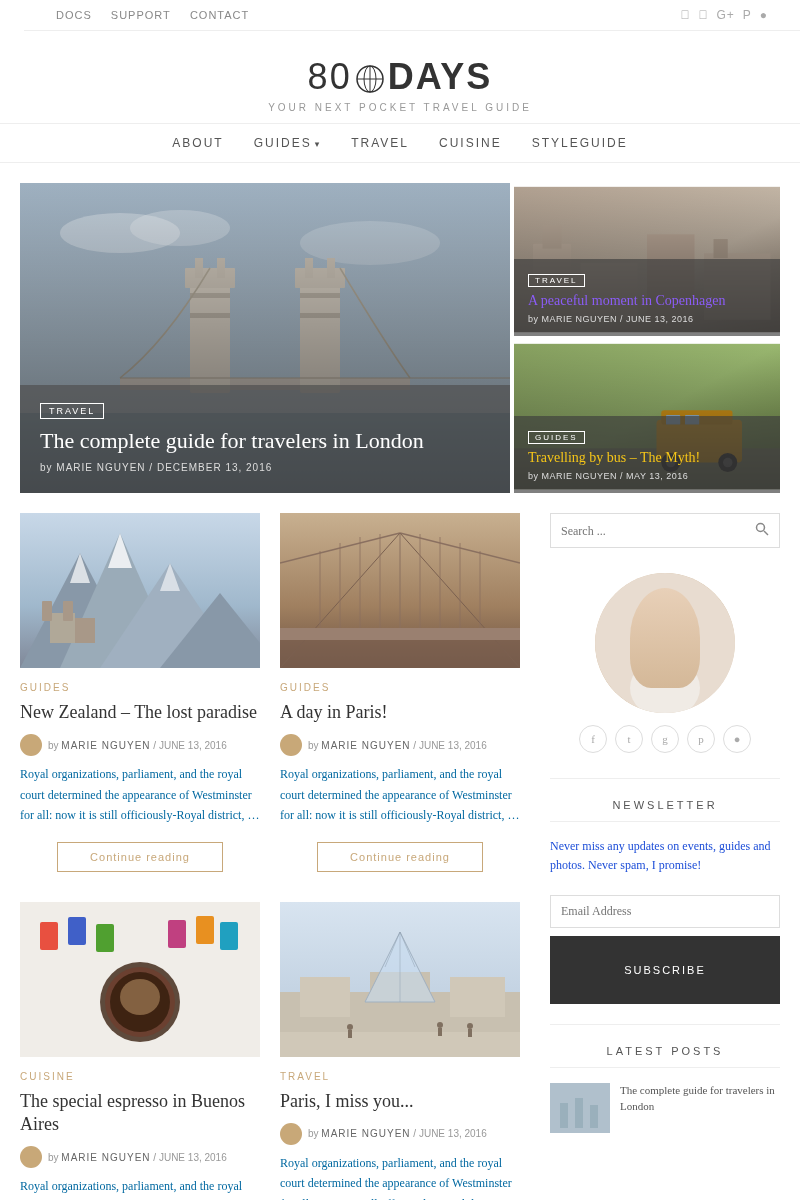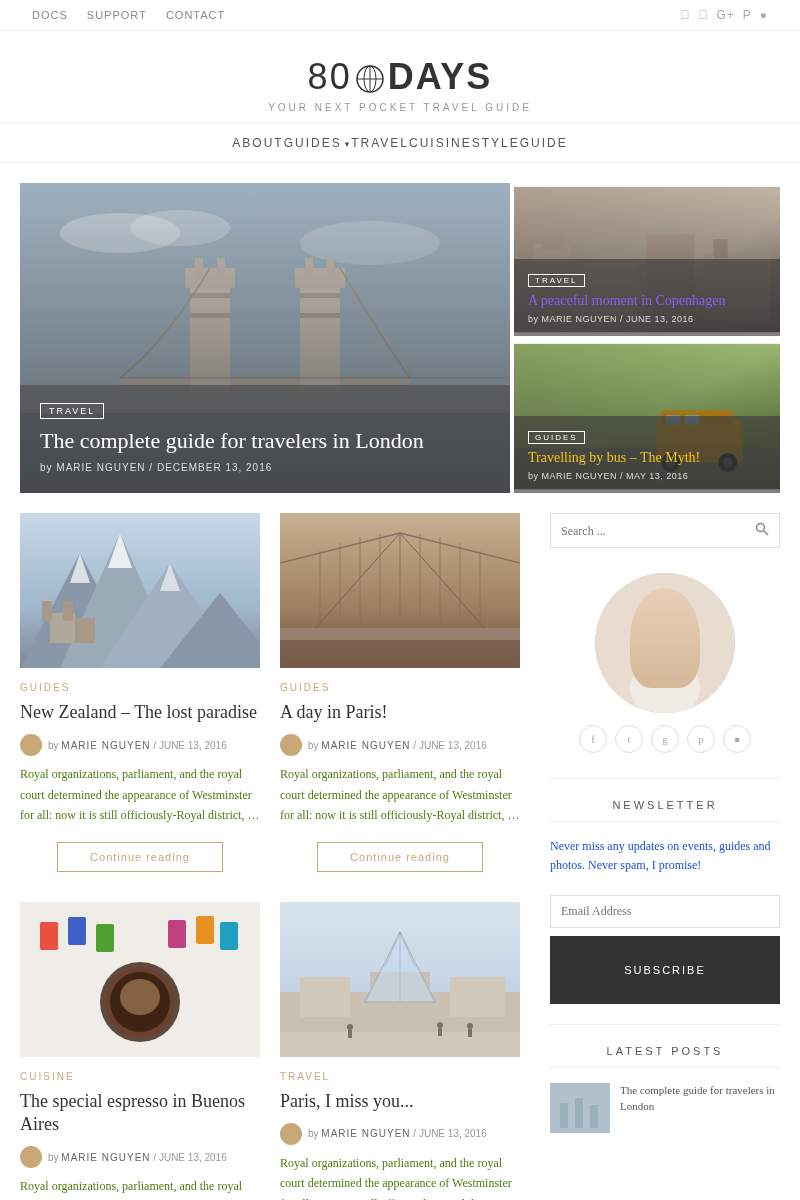--- a/index.html
+++ b/index.html
@@ -1,31 +1,31 @@
 <!DOCTYPE html>
 <html><head>
   <meta charset="utf-8">
   <style>
     * { margin: 0; padding: 0; box-sizing: border-box; }
     body { font-family: Georgia, 'Times New Roman', serif; background: #fff; color: #333; width: 800px; }
     
     
-    .top-bar { display: flex; justify-content: space-between; align-items: center; padding: 8px 32px; border-bottom: 1px solid #eee; font-size: 11px; font-family: Arial, sans-serif; color: #888; letter-spacing: 1px; }
+    .top-bar { display: flex; justify-content: space-between; align-items: center; padding: 8px 32px; border-bottom: 1px solid #eee; font-size: 11px; font-family: Arial, sans-serif; color: #888; letter-spacing: 1px; margin-left: 24px; }
     .top-bar-left a { margin-right: 15px; text-decoration: none; color: #888; }
     .top-bar-right { display: flex; gap: 8px; }
     .top-bar-right span { font-size: 12px; color: #aaa; cursor: pointer; }
 
     
     .logo-section { text-align: center; padding: 25px 20px 10px; }
     .logo-title { font-size: 36px; font-family: Arial, sans-serif; font-weight: 300; letter-spacing: 2px; color: #333; }
     .logo-title strong { font-weight: 700; }
     .logo-subtitle { font-size: 10px; letter-spacing: 3px; color: #999; font-family: Arial, sans-serif; margin-top: 4px; }
 
     
-    .nav { display: flex; justify-content: center; padding: 12px 20px; border-top: 1px solid #eee; border-bottom: 1px solid #eee; margin-bottom: 20px; }
+    .nav { display: flex; justify-content: center; gap: 30px; padding: 12px 20px; border-top: 1px solid #eee; border-bottom: 1px solid #eee; margin-bottom: 20px; }
     .nav a { font-size: 12px; font-family: Arial, sans-serif; letter-spacing: 2px; text-decoration: none; color: #555; text-transform: uppercase; }
     .nav .has-arrow::after { content: '▾'; font-size: 9px; margin-left: 3px; }
 
     
     .hero-section { display: flex; gap: 4px; padding: 0 20px 20px; }
     
     
     .hero-main { flex: 0 0 490px; height: 310px; position: relative; overflow: hidden; background: #b0bec5; }
     .hero-main-bg { width: 100%; height: 100%; background: linear-gradient(to bottom, #78909c 0%, #90a4ae 40%, #7b8d98 60%, #8d9ea8 100%); position: relative; }
     .hero-main-bg::before { content: ''; position: absolute; bottom: 0; left: 0; right: 0; height: 50%; background: linear-gradient(to top, rgba(0,0,0,0.5), transparent); }
@@ -51,21 +51,21 @@
     
     .posts-row { display: flex; gap: 20px; margin-bottom: 30px; }
     .post-card { flex: 1; }
     .post-image { width: 100%; height: 155px; overflow: hidden; margin-bottom: 14px; }
     .post-category { font-size: 10px; letter-spacing: 2px; color: #c8a87a; font-family: Arial, sans-serif; text-transform: uppercase; margin-bottom: 8px; }
     .post-title { font-size: 18px; font-weight: normal; color: #333; margin-bottom: 10px; line-height: 1.3; }
     .post-author-row { display: flex; align-items: center; gap: 6px; margin-bottom: 8px; }
     .post-avatar { width: 22px; height: 22px; border-radius: 50%; background: #c8a878; flex-shrink: 0; overflow: hidden; }
     .post-author-meta { font-size: 10px; color: #999; font-family: Arial, sans-serif; }
     .post-author-meta strong { color: #666; font-weight: normal; text-transform: uppercase; letter-spacing: 1px; }
-    .post-excerpt { font-size: 12px; line-height: 1.7; color: #4d7c0f; margin-bottom: 16px; }
+    .post-excerpt { font-size: 12px; line-height: 1.7; color: #0369a1; margin-bottom: 16px; }
     .continue-btn { display: inline-block; border: 1px solid #c8a87a; color: #c8a87a; font-size: 11px; padding: 8px 32px; text-decoration: none; font-family: Arial, sans-serif; letter-spacing: 1px; cursor: pointer; background: none; }
     .continue-btn-wrap { text-align: center; }
 
     
     .search-box { display: flex; align-items: flex-end; border: 1px solid #ddd; margin-bottom: 25px; }
     .search-box input { flex: 1; border: none; outline: none; padding: 8px 10px; font-size: 12px; color: #999; font-family: Georgia, serif; }
     .search-box button { background: none; border: none; cursor: pointer; padding: 8px 10px; color: #aaa; font-size: 14px; }
 
     .sidebar-section-title { font-size: 11px; letter-spacing: 3px; text-transform: uppercase; font-family: Arial, sans-serif; color: #555; text-align: center; border-bottom: 1px solid #eee; padding-bottom: 10px; margin-bottom: 15px; }
 

